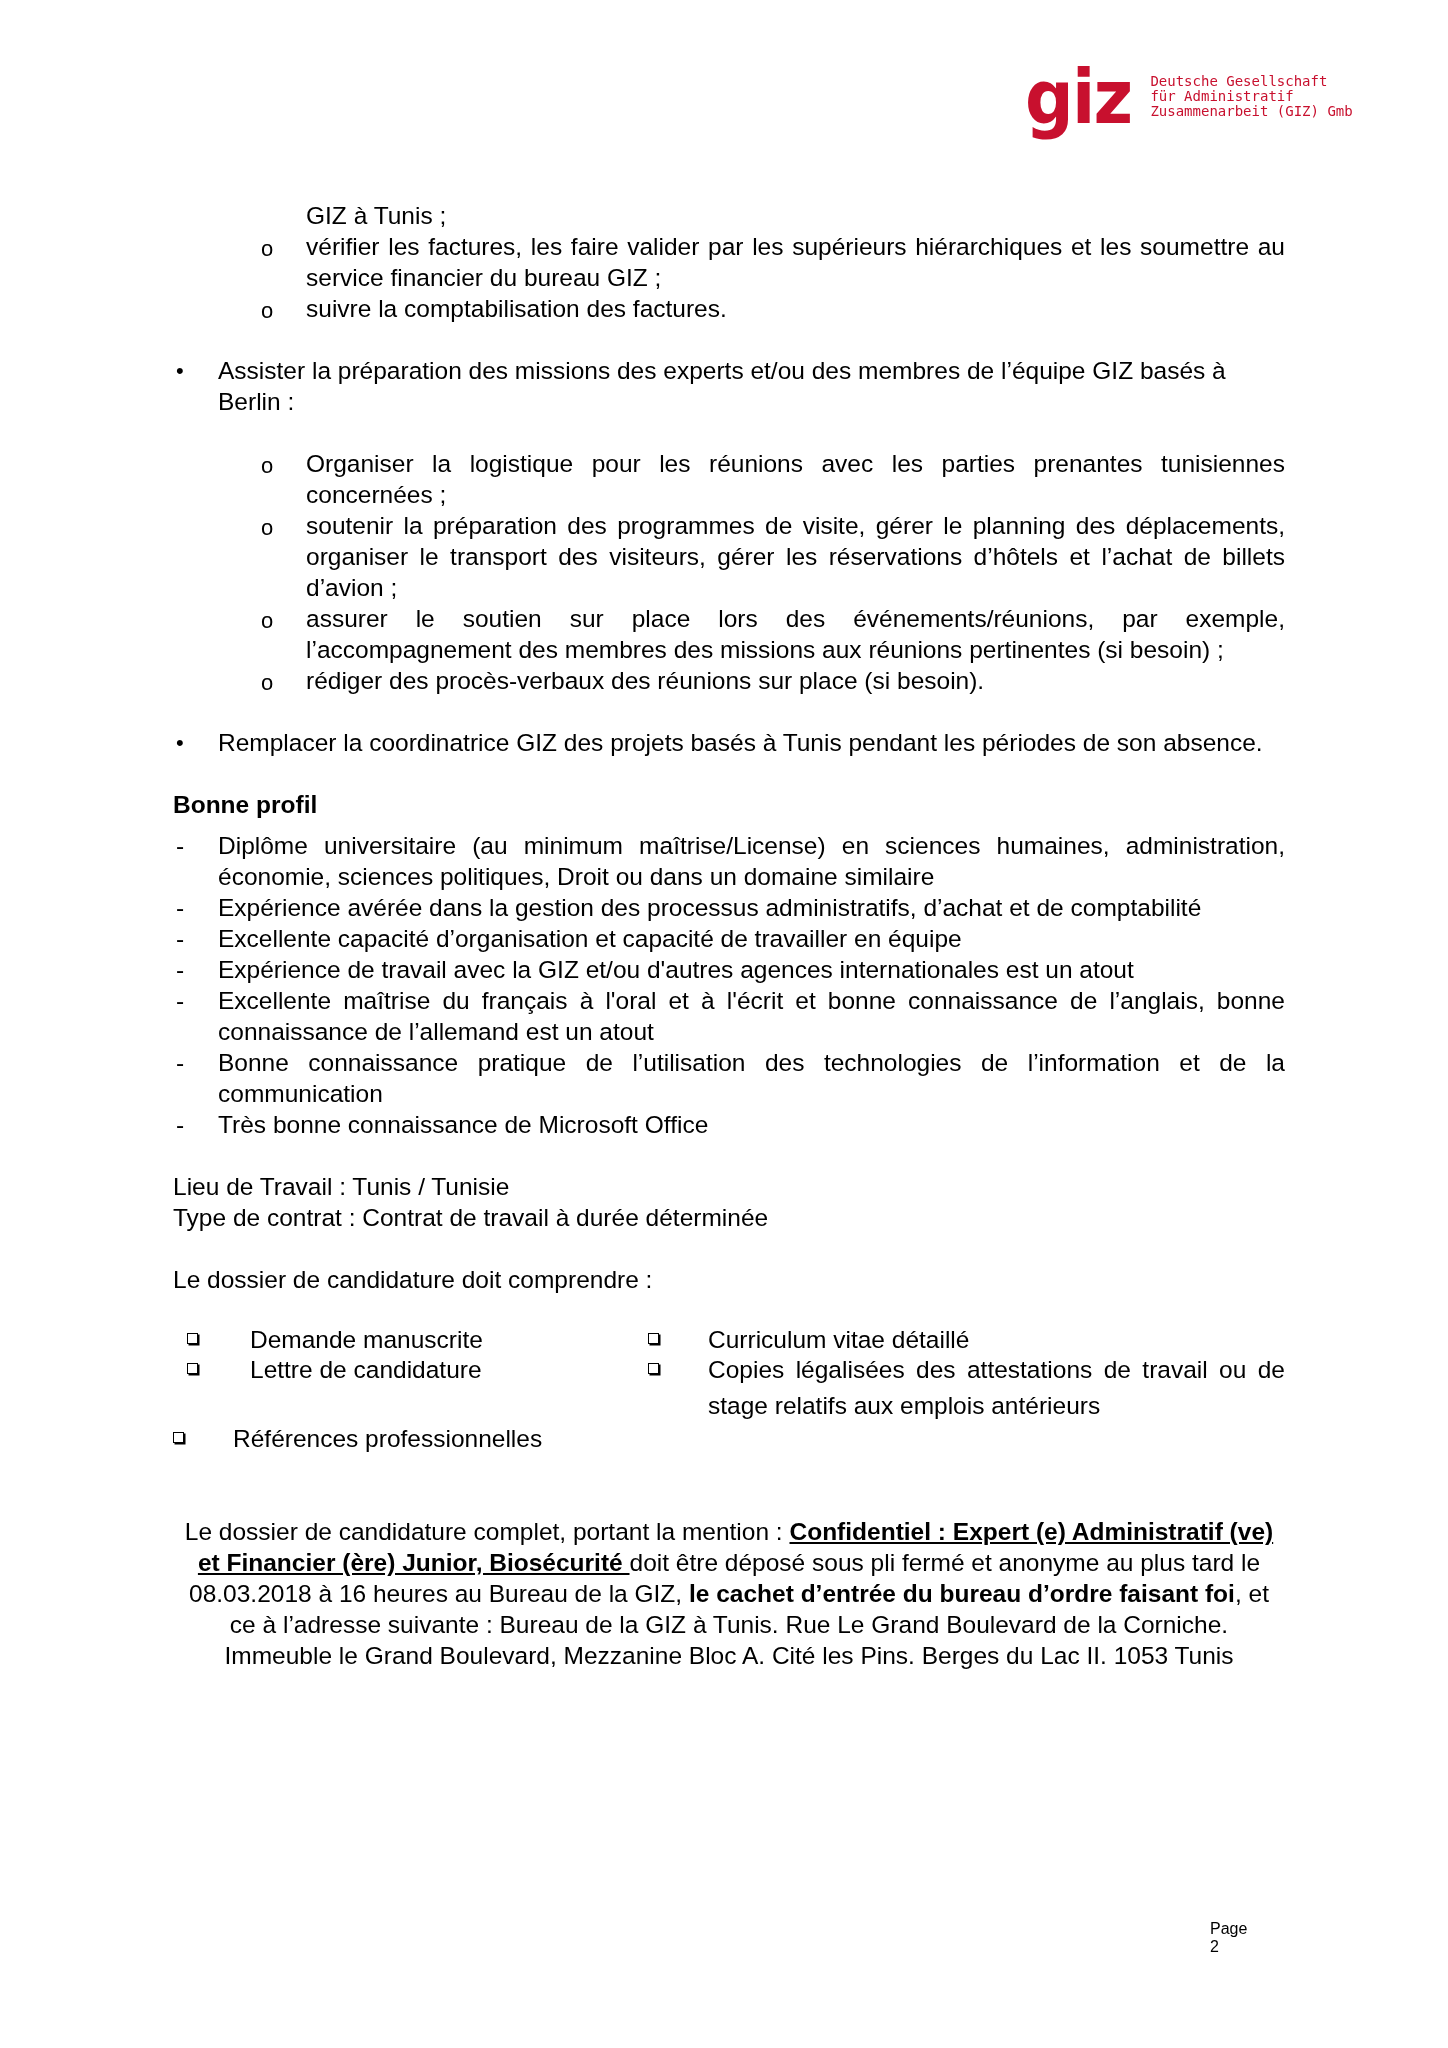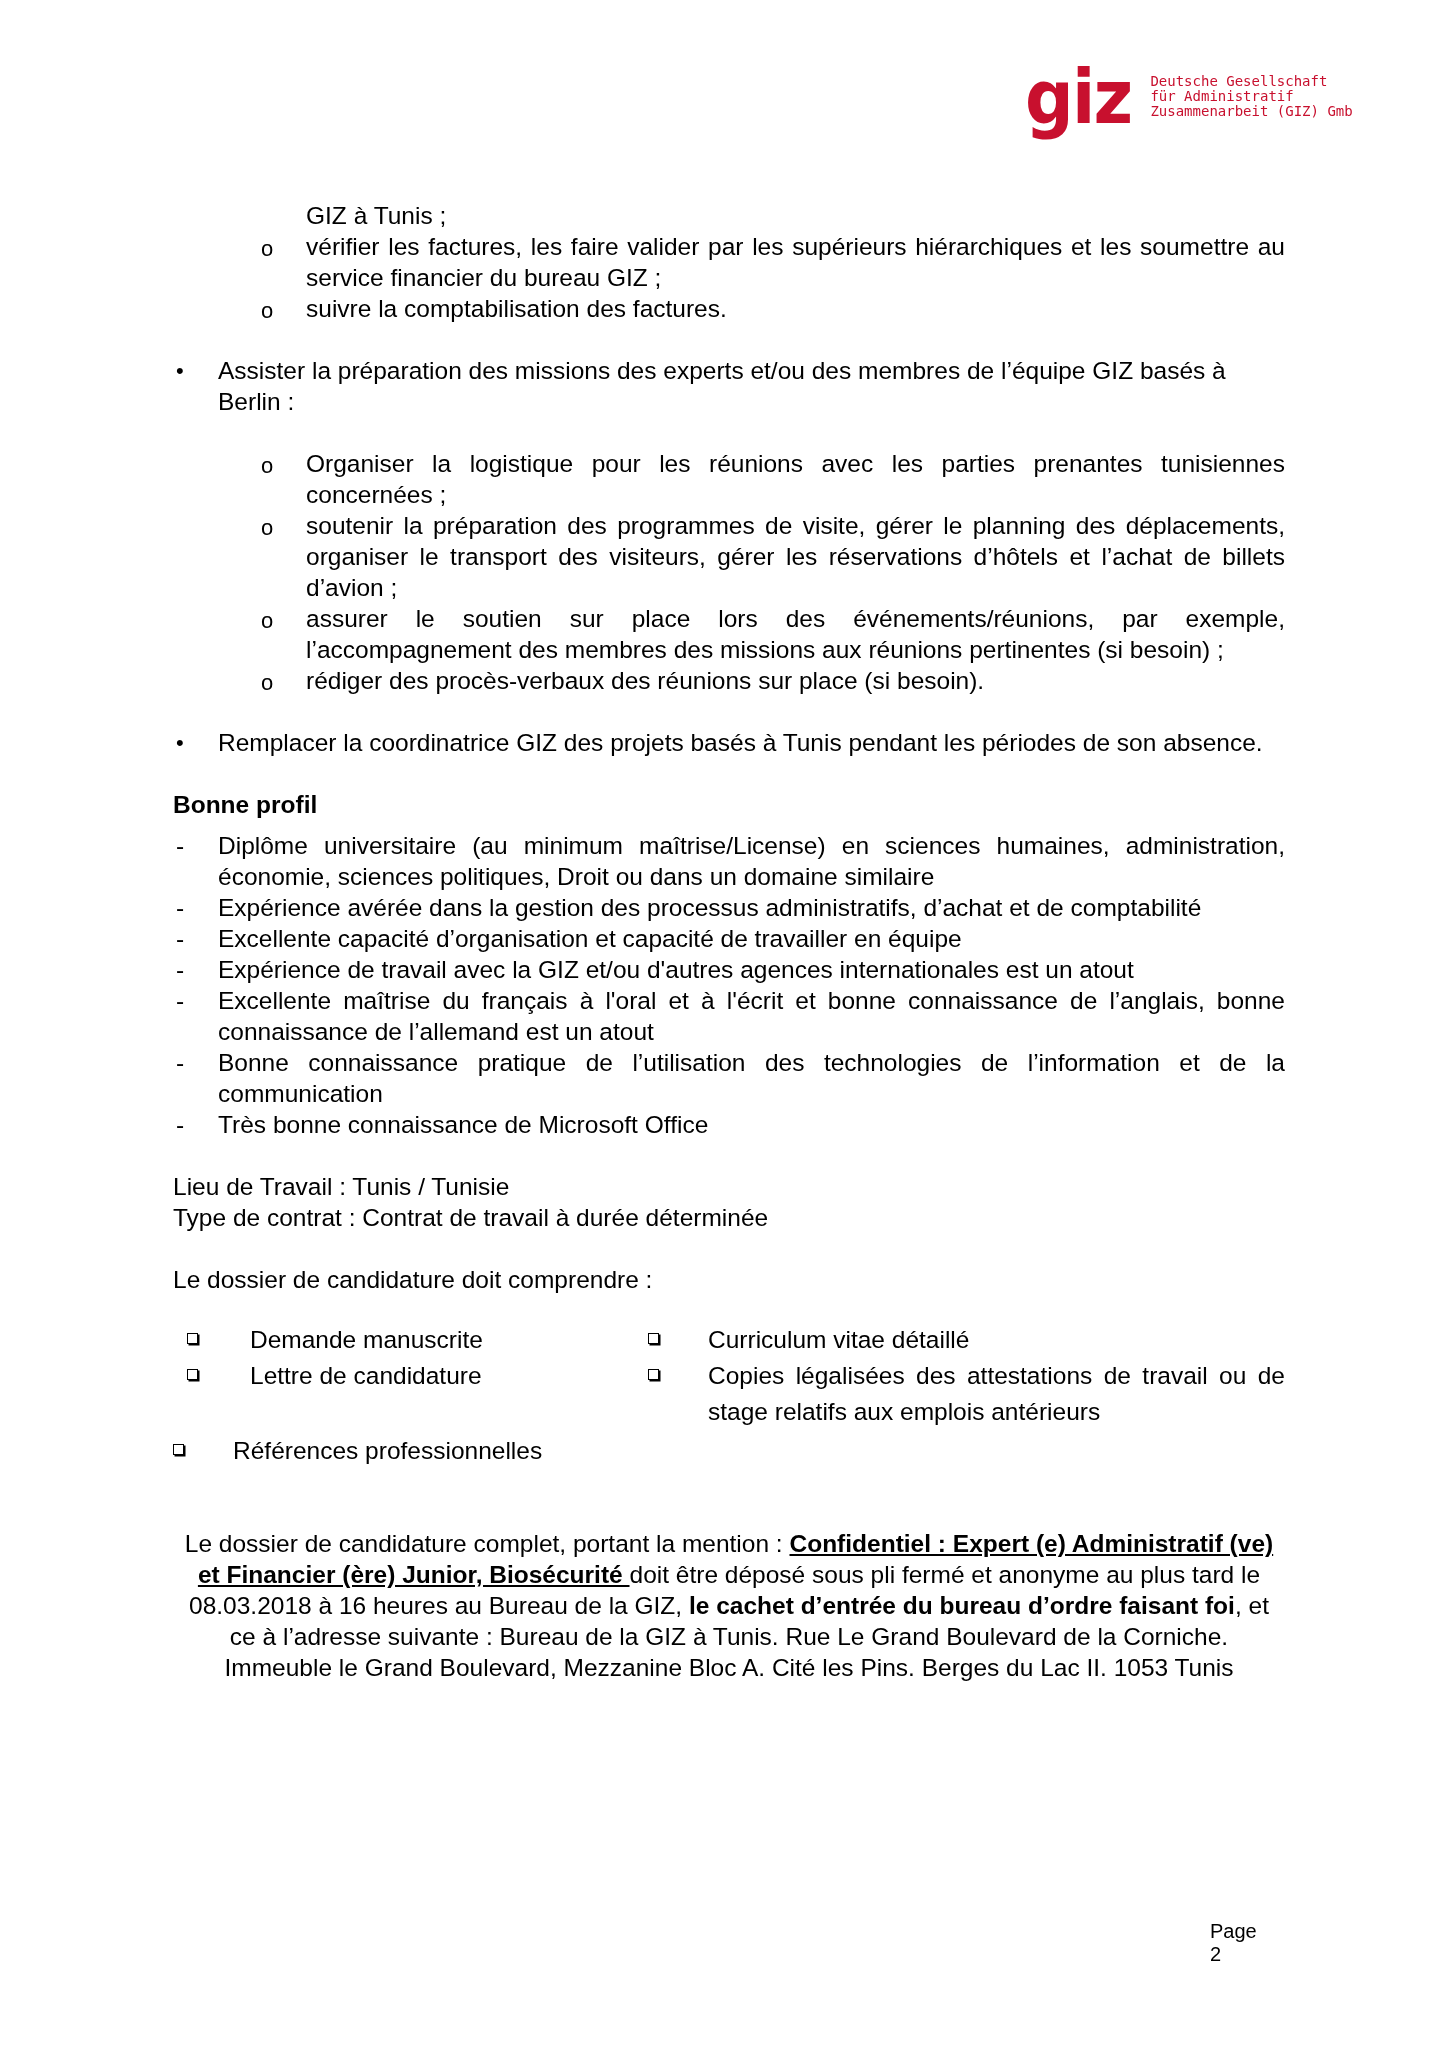--- a/index.html
+++ b/index.html
@@ -26,32 +26,32 @@
 
   .bullet-item { position: relative; padding-left: 45px; }
   .bullet-item .mark { position: absolute; left: 3px; top: 0; font-size: 22px; }
 
   .dash-item { position: relative; padding-left: 45px; }
   .dash-item .mark { position: absolute; left: 3px; top: 0; }
 
   .heading { font-weight: bold; }
   .gap { height: 31px; }
 
-  .docs { display: grid; grid-template-columns: 475px 637px; row-gap: 6px; margin-top: 6px; }
+  .docs { display: grid; grid-template-columns: 475px 637px; margin-top: 6px; }
   .doc-item { position: relative; padding-left: 77px; line-height: 30px; }
   .doc-item .box { position: absolute; left: 14px; top: 8px; width: 9px; height: 9px;
                    border: 1.5px solid #000; box-shadow: 1.5px 1.5px 0 #000; }
   .doc-item.right { padding-left: 60px; }
   .doc-item.right .box { left: 0px; }
 
   .final { text-align: center; }
   .bu { font-weight: bold; text-decoration: underline; }
   .b { font-weight: bold; }
 
-  .footer { position: absolute; left: 1210px; top: 1920px; font-size: 20px; }
+  .footer { position: absolute; left: 1210px; top: 1920px; font-size: 16px; }
 </style>
 </head>
 <body>
 
 <div class="page">
 
   <div class="logo">
     <div class="logo-mark">giz</div>
     <div class="logo-text">
       <div>Deutsche Gesellschaft</div>

